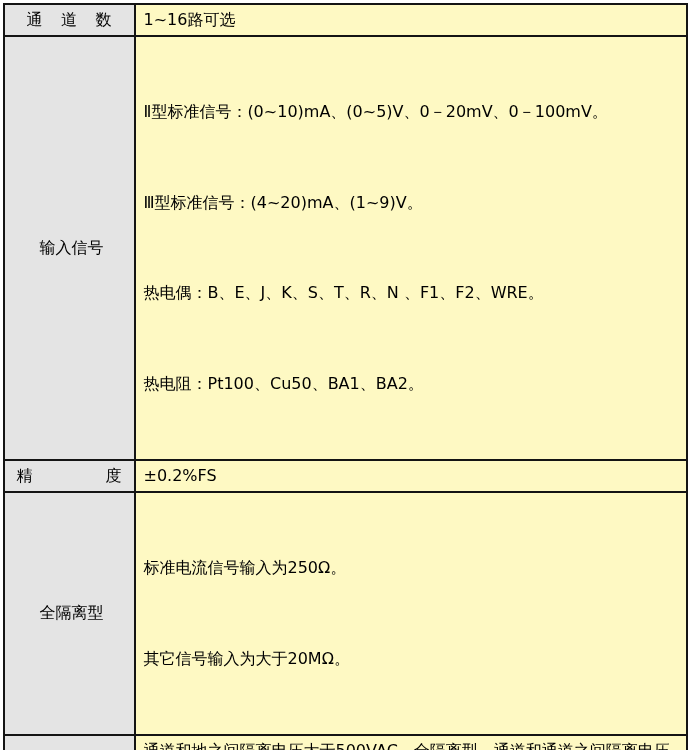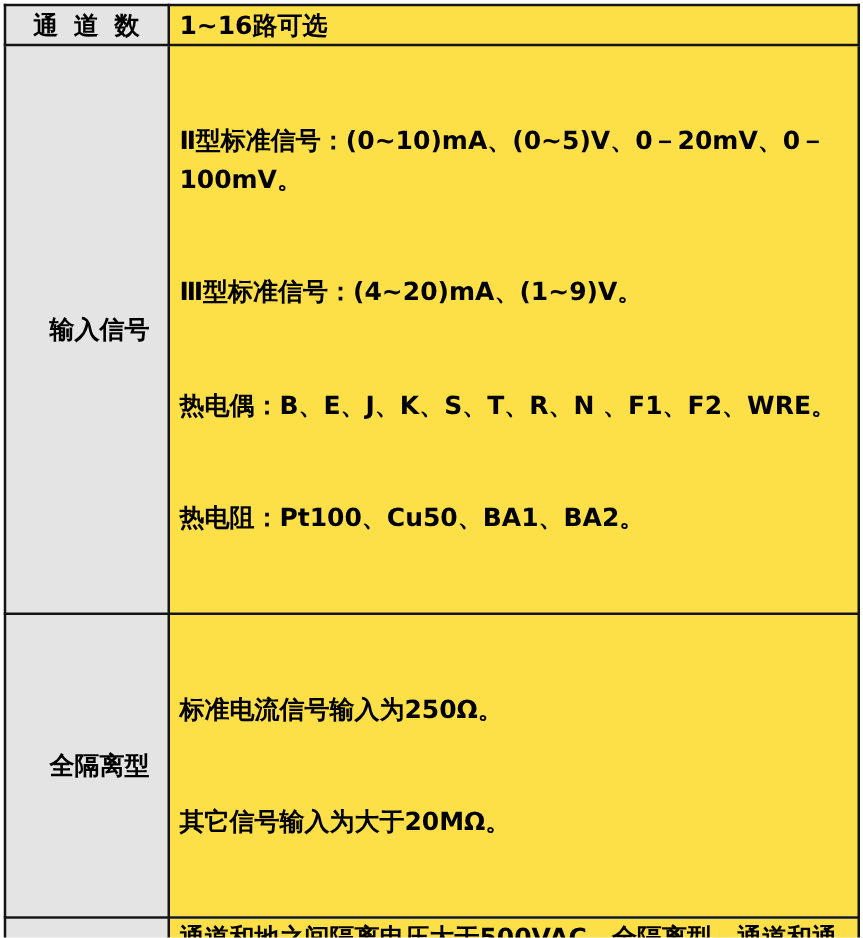--- a/index.html
+++ b/index.html
@@ -9,27 +9,26 @@
     color:#000;
   }
   table.spec {
     border-collapse:collapse;
     margin:3px auto 0 auto;
     width:685px;
     table-layout:fixed;
   }
   table.spec td {
     border:2px solid #141414;
-    font-size:20px;
+    font-size:16px;
     vertical-align:middle;
     overflow:hidden;
-    font-weight:bold;
   }
   td.lbl { background:#e4e4e4; }
-  td.val { background:#fde047; padding:0 10px 0 8px; line-height:30px; white-space:pre-wrap; }
+  td.val { background:#fef9c3; padding:0 10px 0 8px; line-height:30px; white-space:pre-wrap; }
   .lbl > div { width:100%; box-sizing:border-box; }
   .ctr { text-align:left;margin-left:34px; }
   .sp2 { text-align:justify; text-align-last:justify; padding:0 11px; }
   .sp3 { text-align:justify; text-align-last:justify; padding:0 21px; }
   .line { line-height:30.5px; }
 </style>
 </head>
 <body>
 
 <table class="spec">
@@ -51,20 +50,26 @@
           <div class="ctr">输入信号</div>
         </td>
     <td class="val">
       <div class="line">Ⅱ型标准信号：(0~10)mA、(0~5)V、0－20mV、0－100mV。</div>
       <div class="line">Ⅲ型标准信号：(4~20)mA、(1~9)V。</div>
       <div class="line">热电偶：B、E、J、K、S、T、R、N 、F1、F2、WRE。</div>
       <div class="line">热电阻：Pt100、Cu50、BA1、BA2。</div>
     </td>
   </tr>
 
+  <tr style="height:31px">
+    <td class="lbl">
+          <div class="sp2">精度</div>
+        </td>
+    <td class="val">±0.2%FS</td>
+  </tr>
 
   <tr style="height:61px">
     <td class="lbl">
           <div class="ctr">全隔离型</div>
         </td>
     <td class="val">
       <div class="line">标准电流信号输入为250Ω。</div>
       <div class="line">其它信号输入为大于20MΩ。</div>
     </td>
   </tr>

